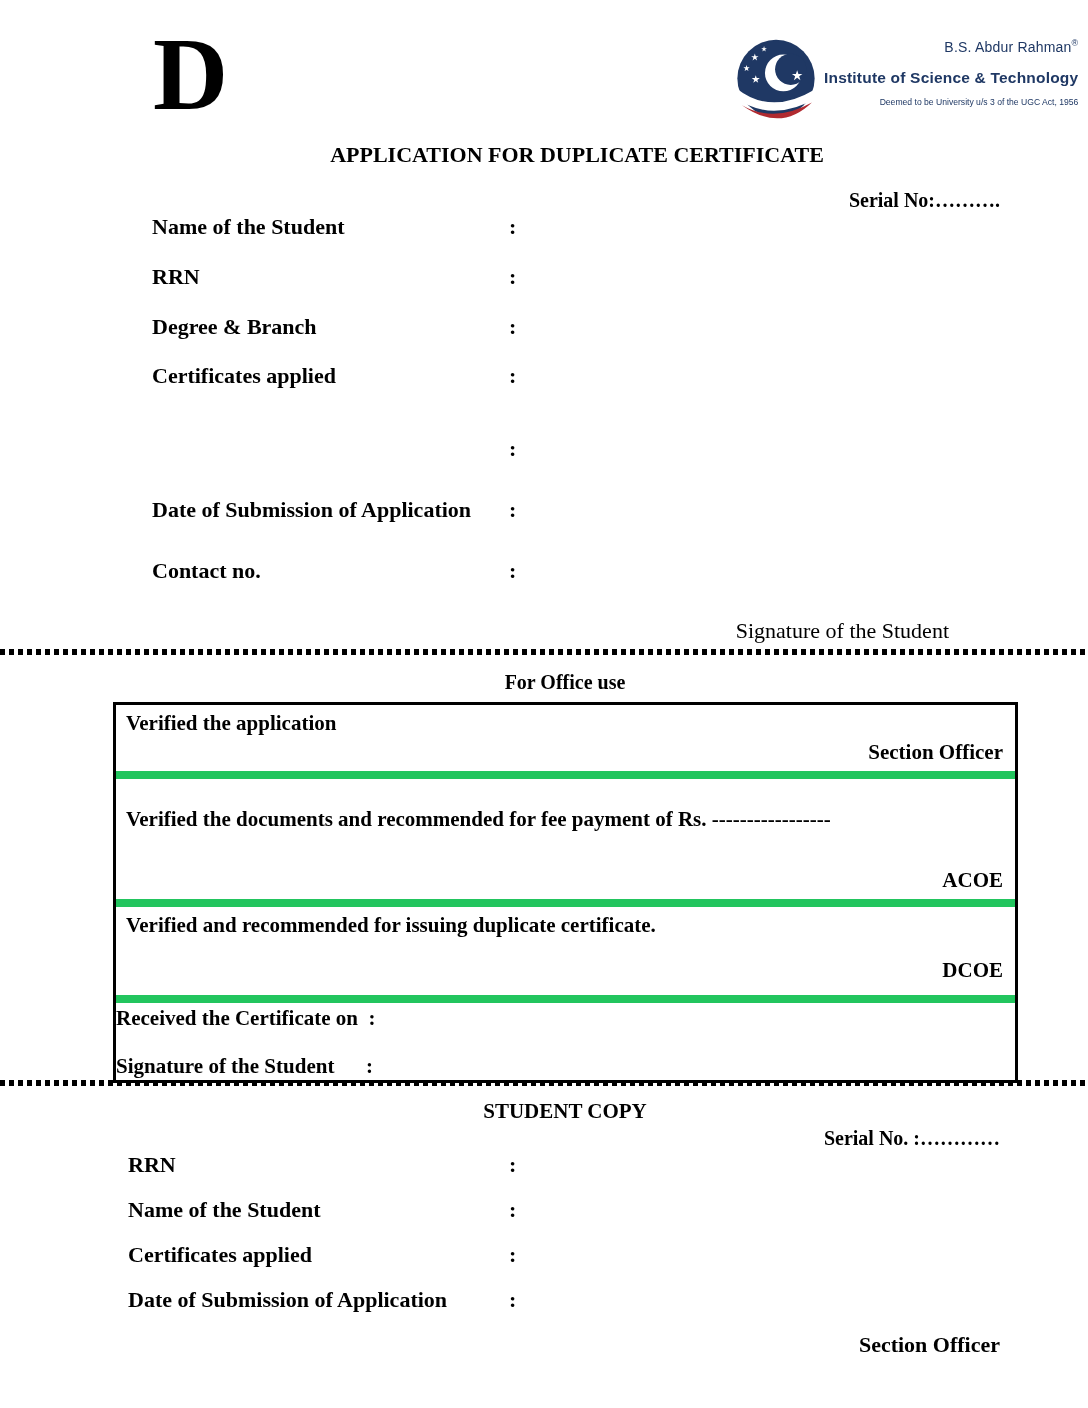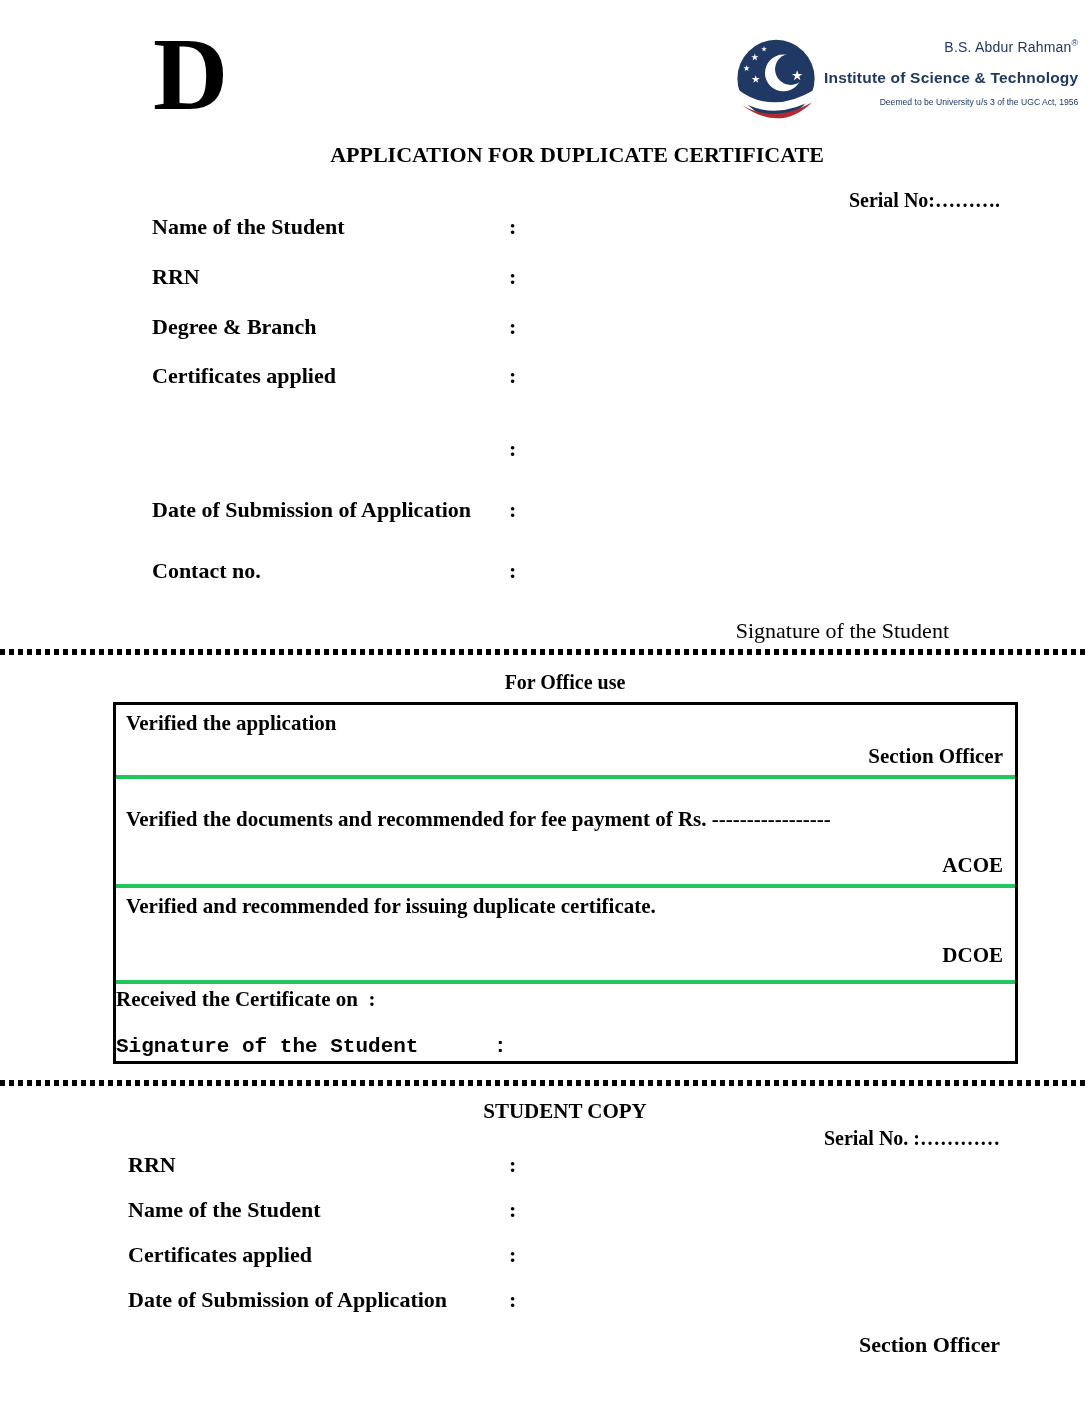--- a/index.html
+++ b/index.html
@@ -62,34 +62,34 @@
   .office-heading {
     position: absolute; left: 130px; top: 671px; width: 870px;
     text-align: center; font-size: 20px; font-weight: bold;
   }
 
   
   .office-table {
     position: absolute; left: 113px; top: 702px; width: 905px;
     border: 3px solid #000;
   }
-  .office-row { position: relative; border-bottom: 4px solid #22c55e; }
+  .office-row { position: relative; border-bottom: 8px solid #22c55e; }
   .office-row:last-child { border-bottom: none; }
-  .or0 { height: 74px; } .or1 { height: 109px; } .or2 { height: 96px; } .or3 { height: 77px; }
+  .or0 { height: 74px; } .or1 { height: 128px; } .or2 { height: 96px; } .or3 { height: 77px; }
   .office-text { font-size: 21px; font-weight: bold; padding: 6px 12px 0 10px; }
   .or1 .office-text { padding-top: 28px; }
   .office-signer {
     position: absolute; right: 12px; font-size: 21px; font-weight: bold;
   }
   .or0 .office-signer { bottom: 6px; }
   .or1 .office-signer { bottom: 6px; }
   .or2 .office-signer { bottom: 12px; }
   .receipt-line { font-size: 21px; font-weight: bold; white-space: pre; padding-left: 0; }
   .rl1 { padding-top: 3px; }
-  .rl2 { padding-top: 23px; font-family: Liberation Mono, monospace; }
+  .rl2 { padding-top: 23px; }
 
   
   .student-heading {
     position: absolute; left: 130px; top: 1099px; width: 870px;
     text-align: center; font-size: 21px; font-weight: bold;
   }
   .serial-bottom {
     position: absolute; right: 88px; top: 1127px;
     font-size: 20px; font-weight: bold;
   }

